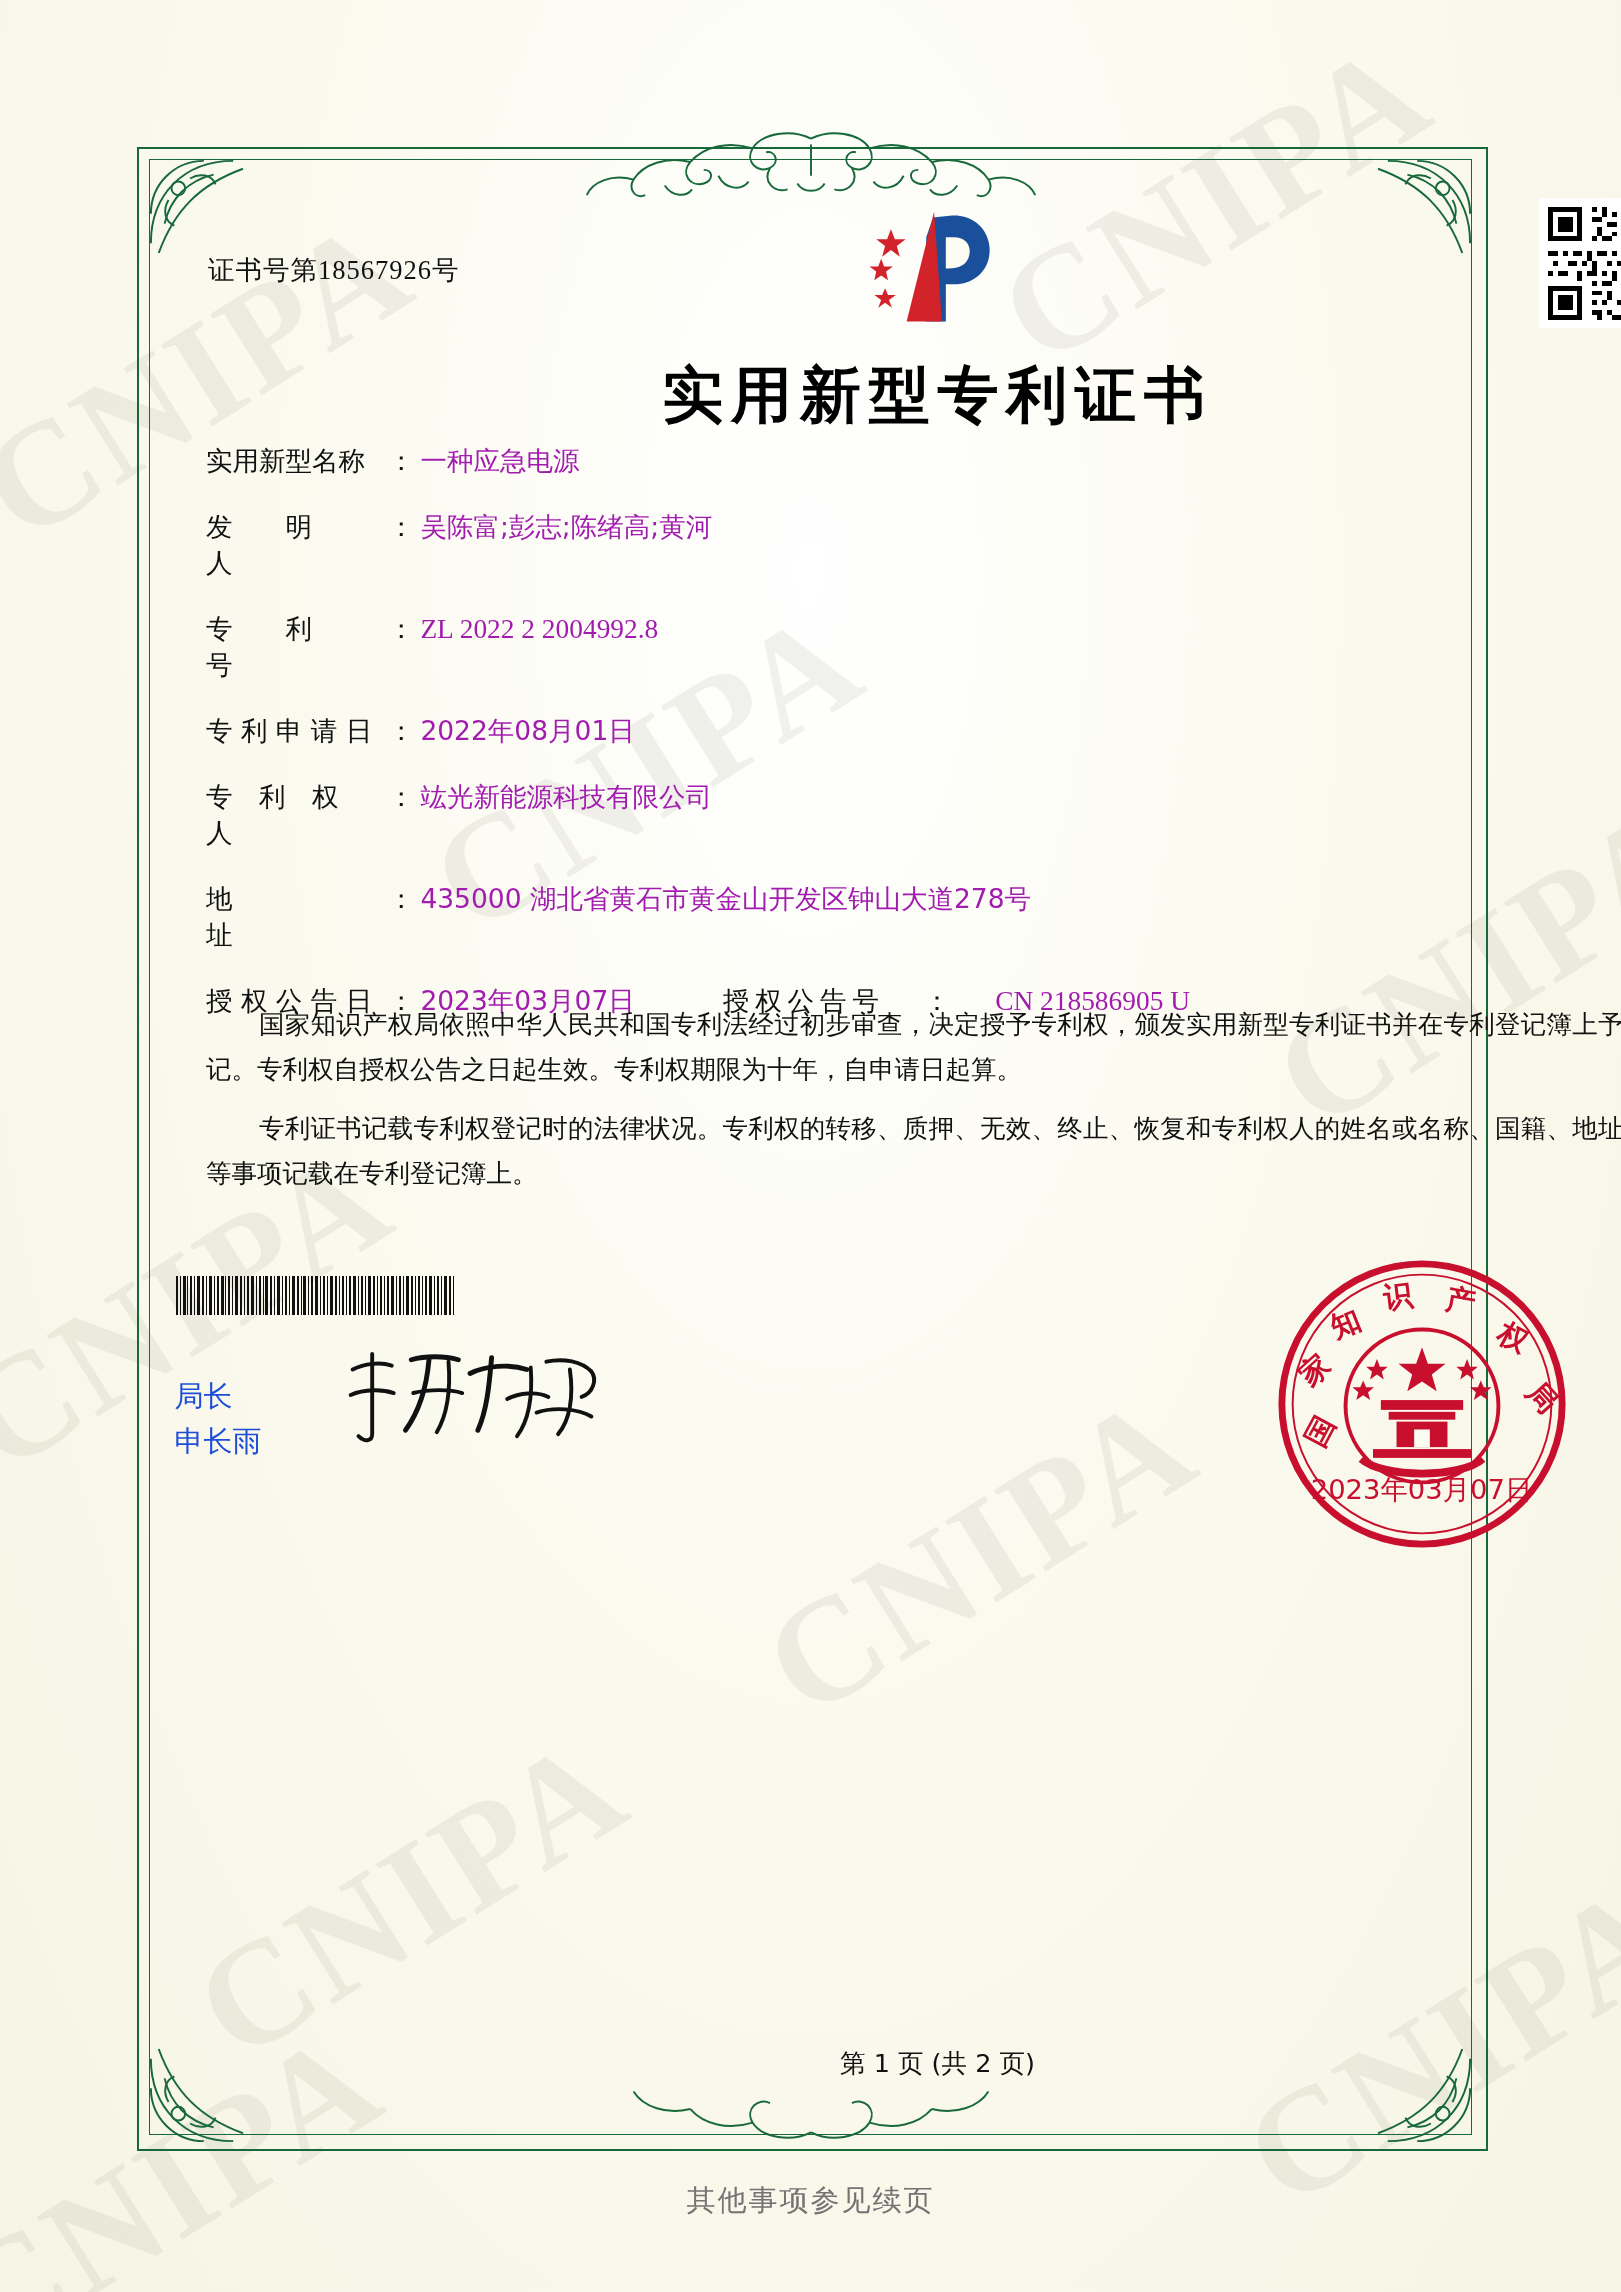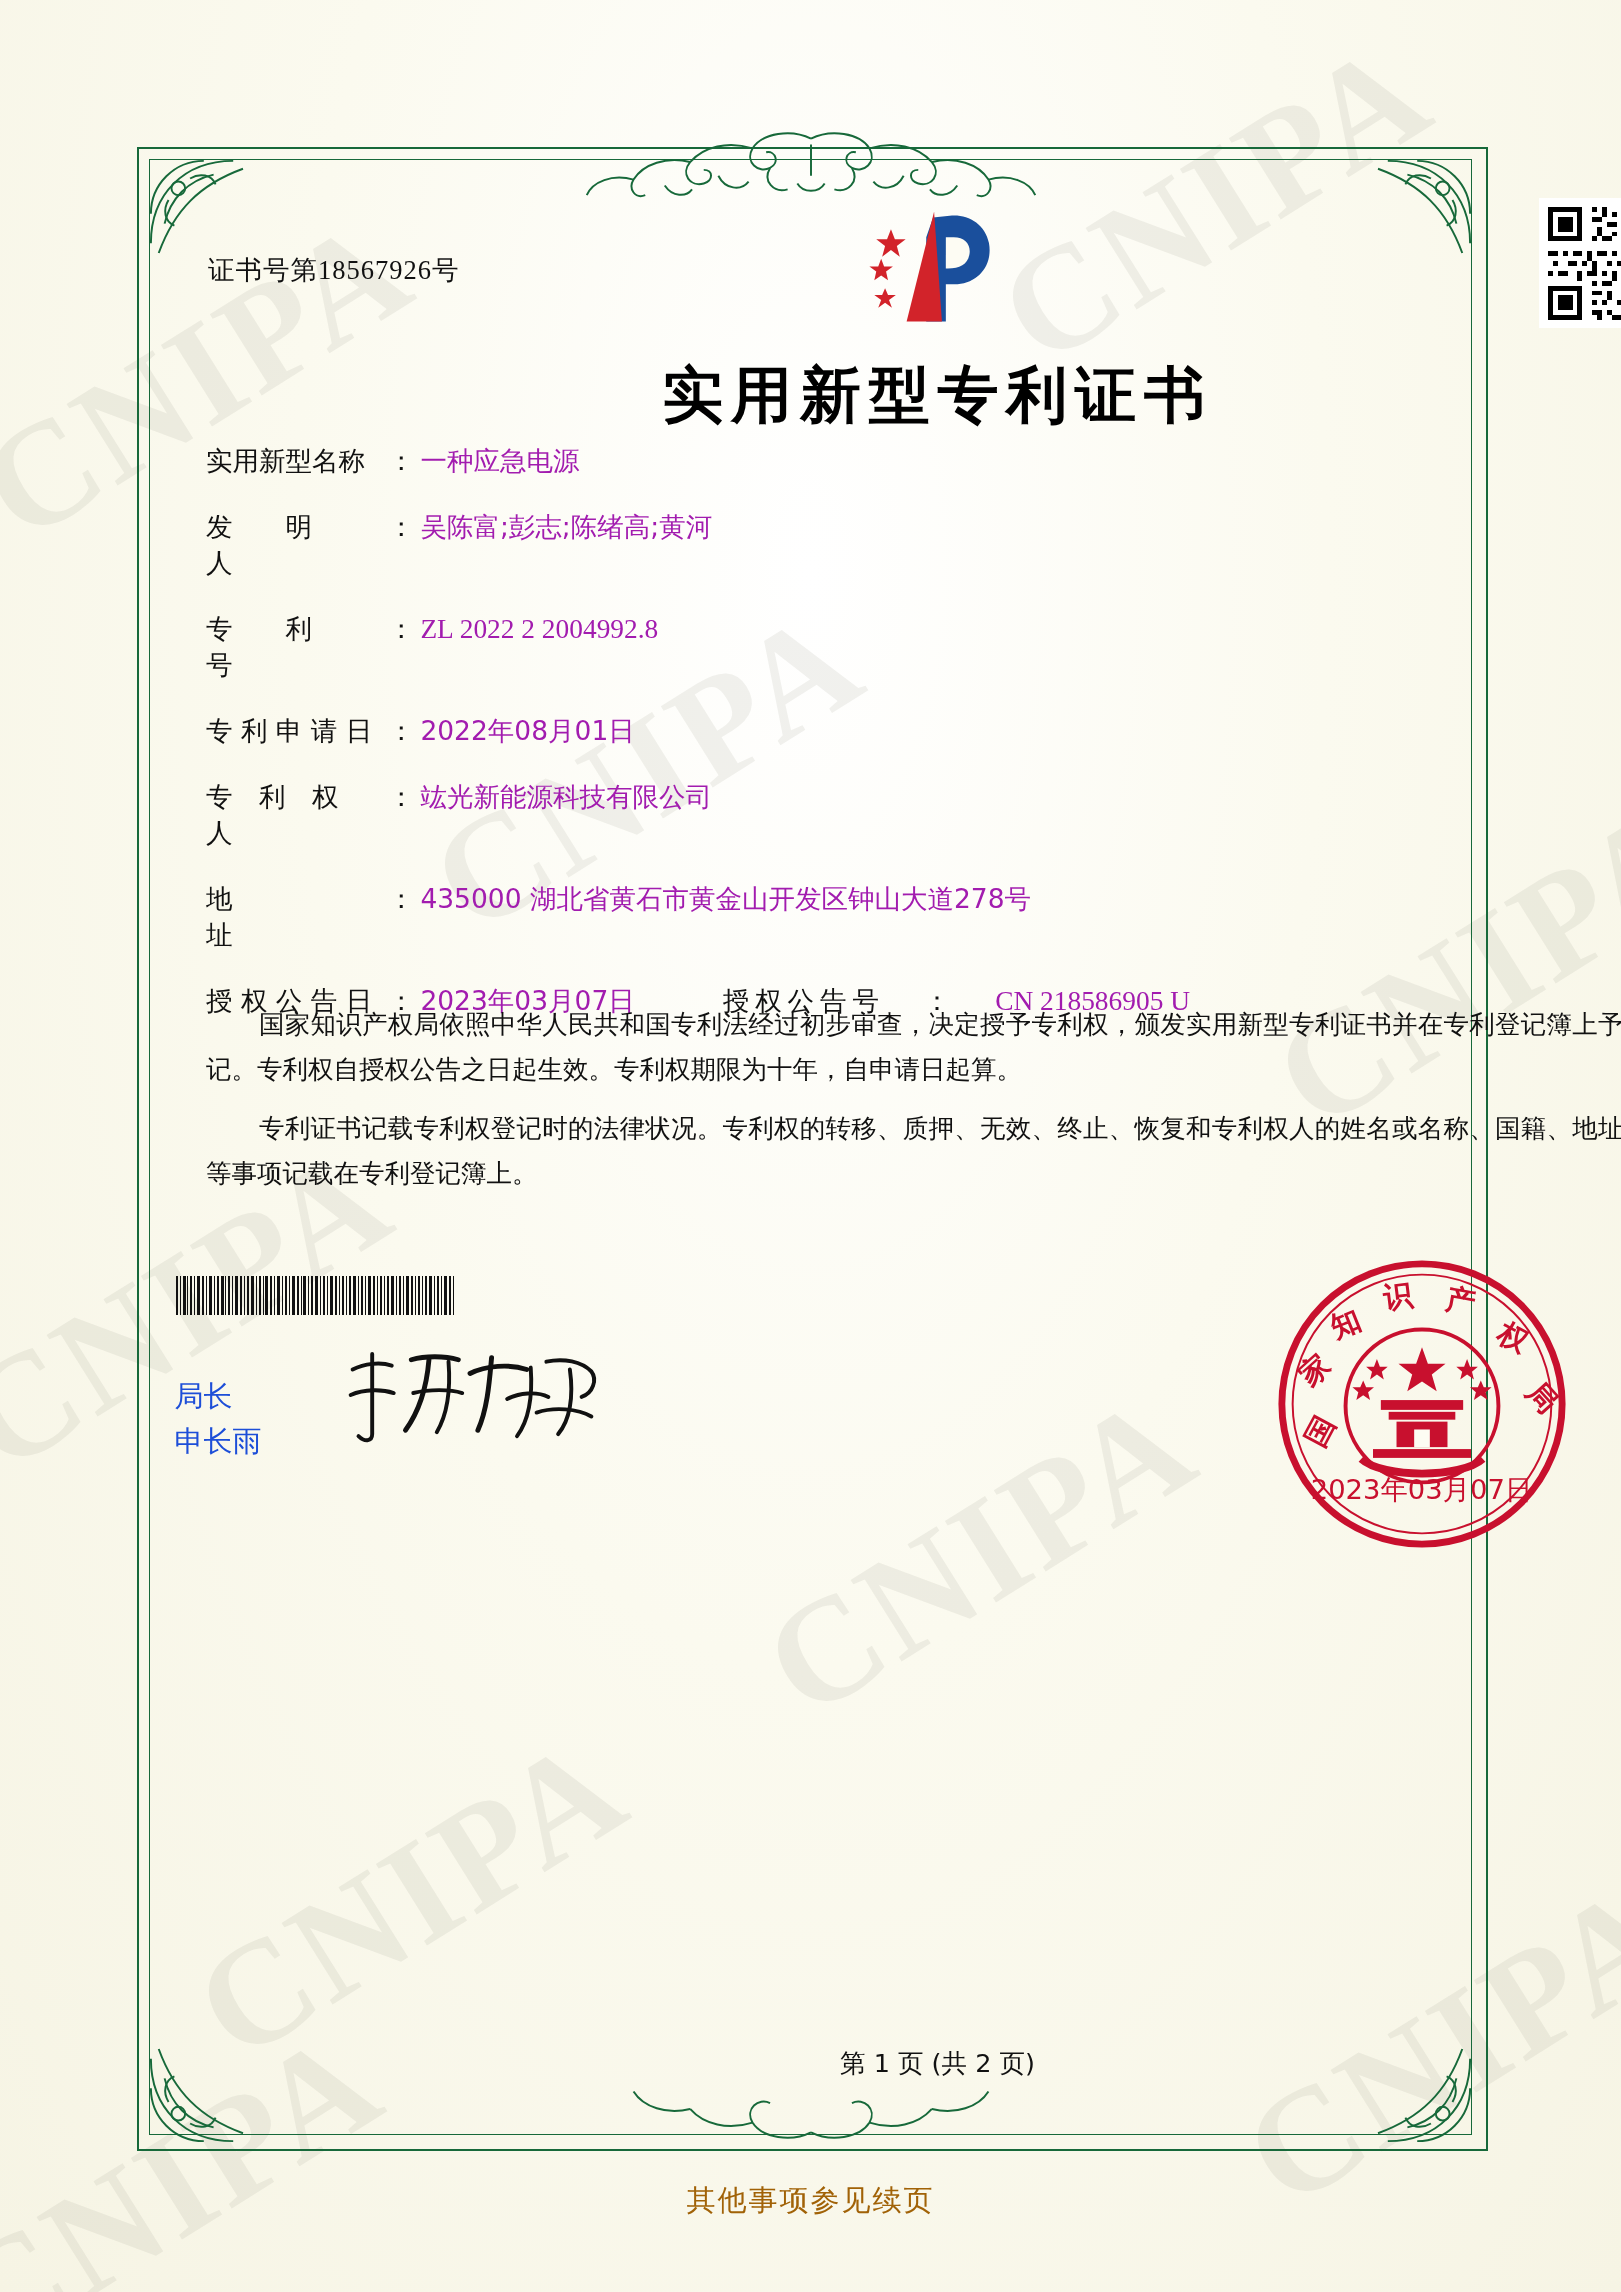--- a/index.html
+++ b/index.html
@@ -224,21 +224,21 @@
     color: #111;
     font-family: "DejaVu Sans", "Liberation Sans", sans-serif;
   }
   .footer-note {
     position: absolute;
     left: 0;
     right: 0;
     top: 2181px;
     text-align: center;
     font-size: 29px;
-    color: #a16207;
+    color: #737373;
     letter-spacing: 2px;
     font-family: "DejaVu Sans", "Liberation Sans", sans-serif;
   }
 </style>
 </head>
 <body>
 
 <div class="page">
   <div class="bg-wash"></div>
 

